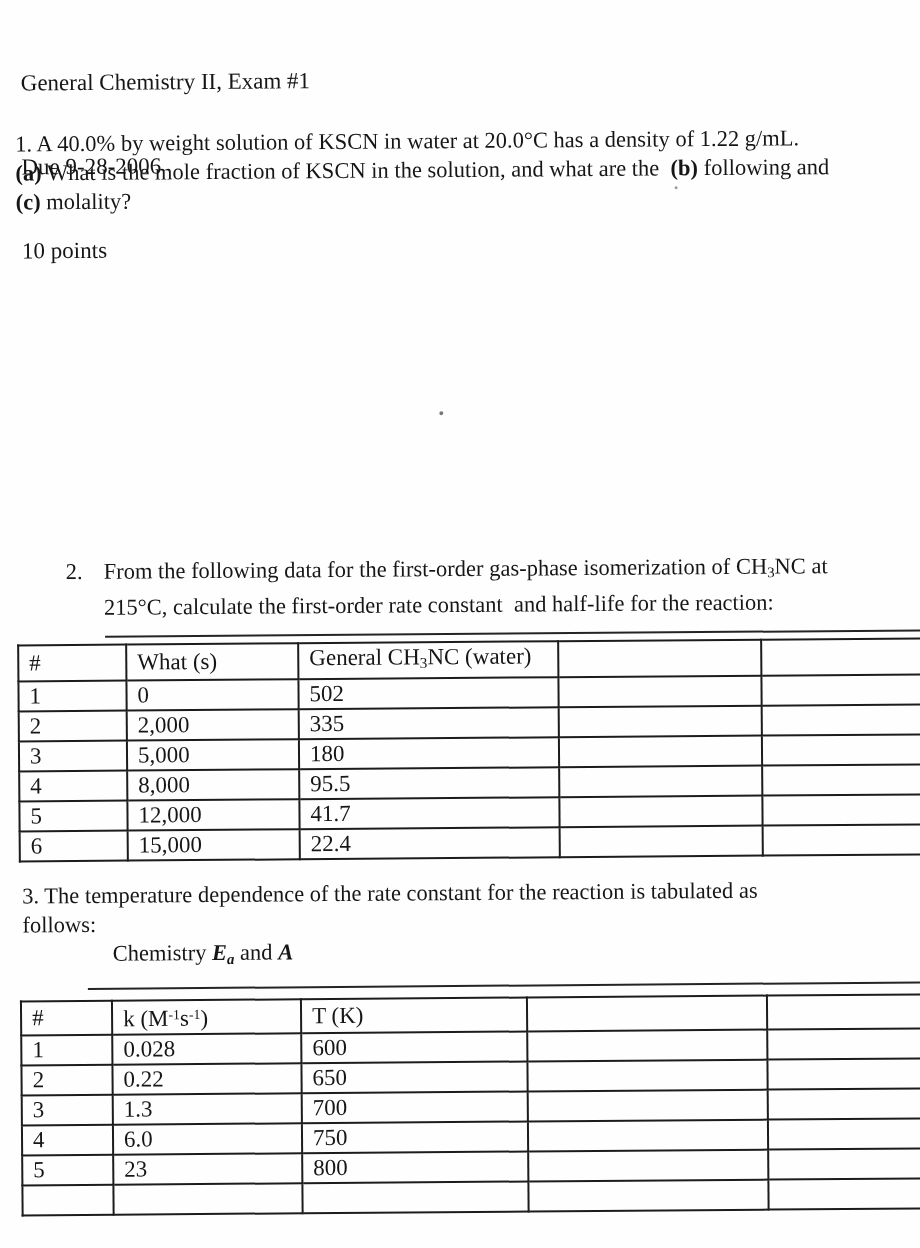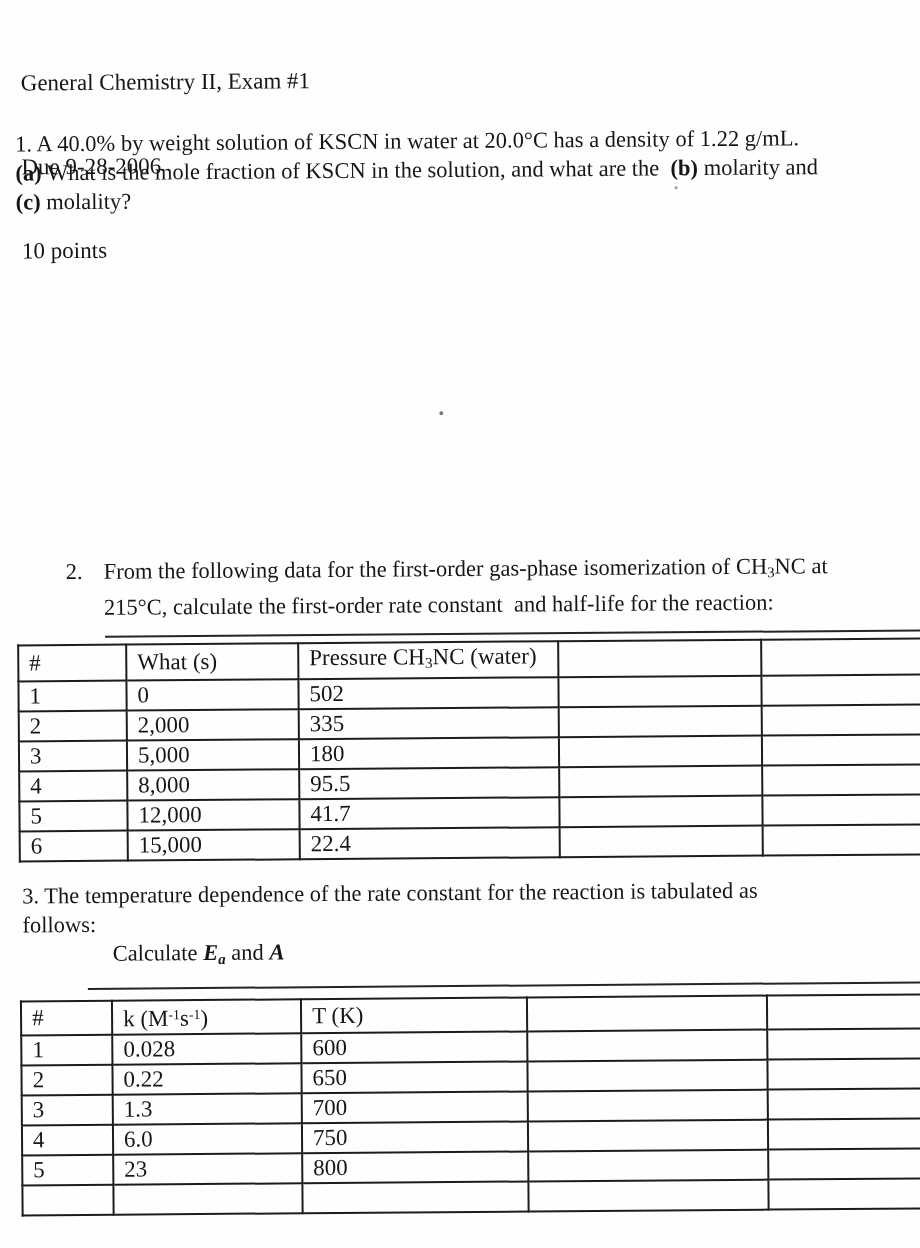--- a/index.html
+++ b/index.html
@@ -49,21 +49,21 @@
   <div class="tilt">
 
     <div class="abs hdr-block">
       <div class="line">General Chemistry II, Exam #1</div>
       <div class="line">Due 9-28-2006</div>
       <div class="line">10 points</div>
     </div>
 
     <div class="abs q1-block">
       <div class="line">1. A 40.0% by weight solution of KSCN in water at 20.0°C has a density of 1.22 g/mL.</div>
-      <div class="line"><span class="b">(a)</span><span> What is the mole fraction of KSCN in the solution, and what are the&nbsp; </span><span class="b">(b)</span><span> molarity and</span></div>
+      <div class="line"><span class="b">(a)</span><span> What is the mole fraction of KSCN in the solution, and what are the&nbsp; </span><span class="b">(b)</span><span> following and</span></div>
       <div class="line"><span class="b">(c)</span><span> molality?</span></div>
     </div>
 
     <div class="abs q2-num">2.</div>
     <div class="abs q2-text">
       <div class="line"><span>From the following data for the first-order gas-phase isomerization of CH</span><span class="sub">3</span><span>NC at</span></div>
       <div class="line">215°C, calculate the first-order rate constant&nbsp; and half-life for the reaction:</div>
     </div>
 
     <div class="ghost ghost1"></div>
@@ -73,21 +73,21 @@
         <col style="width:108px">
           <col style="width:172px">
           <col style="width:260px">
           <col style="width:203px">
           <col style="width:195px">
       </colgroup>
       <tbody>
           <tr>
         <td>#</td>
         <td>What (s)</td>
-        <td><span>Pressure CH</span><span class="sub">3</span><span>NC (water)</span></td>
+        <td><span>General CH</span><span class="sub">3</span><span>NC (water)</span></td>
         <td></td>
         <td></td>
       </tr>
       <tr>
         <td>1</td>
         <td>0</td>
         <td>502</td>
         <td></td>
             <td></td>
       </tr>
@@ -125,21 +125,21 @@
         <td>22.4</td>
         <td></td>
             <td></td>
       </tr>
     </tbody>
       </table>
 
     <div class="abs q3-block">
       <div class="line">3. The temperature dependence of the rate constant for the reaction is tabulated as</div>
       <div class="line">follows:</div>
-      <div class="line q3-calc"><span>Calculate </span><span class="bi">E</span><span class="subi">a</span><span> and </span><span class="bi">A</span></div>
+      <div class="line q3-calc"><span>Chemistry </span><span class="bi">E</span><span class="subi">a</span><span> and </span><span class="bi">A</span></div>
     </div>
 
     <div class="ghost ghost2"></div>
 
     <table class="scan t2">
       <colgroup>
         <col style="width:91px">
           <col style="width:189px">
           <col style="width:226px">
           <col style="width:240px">

